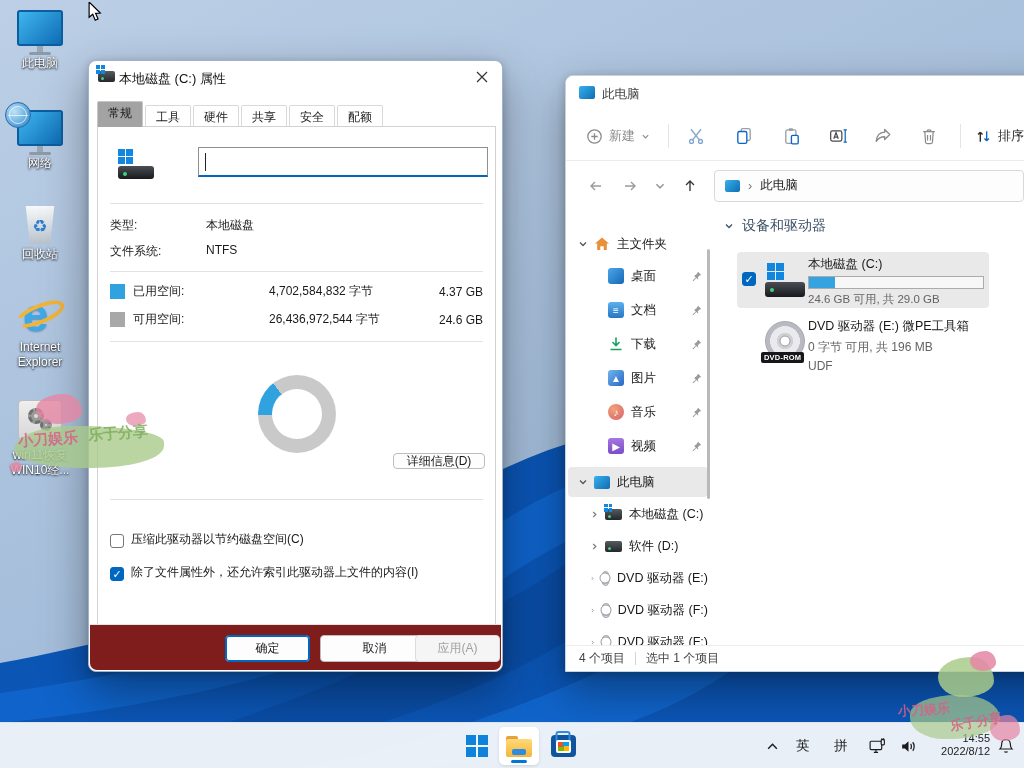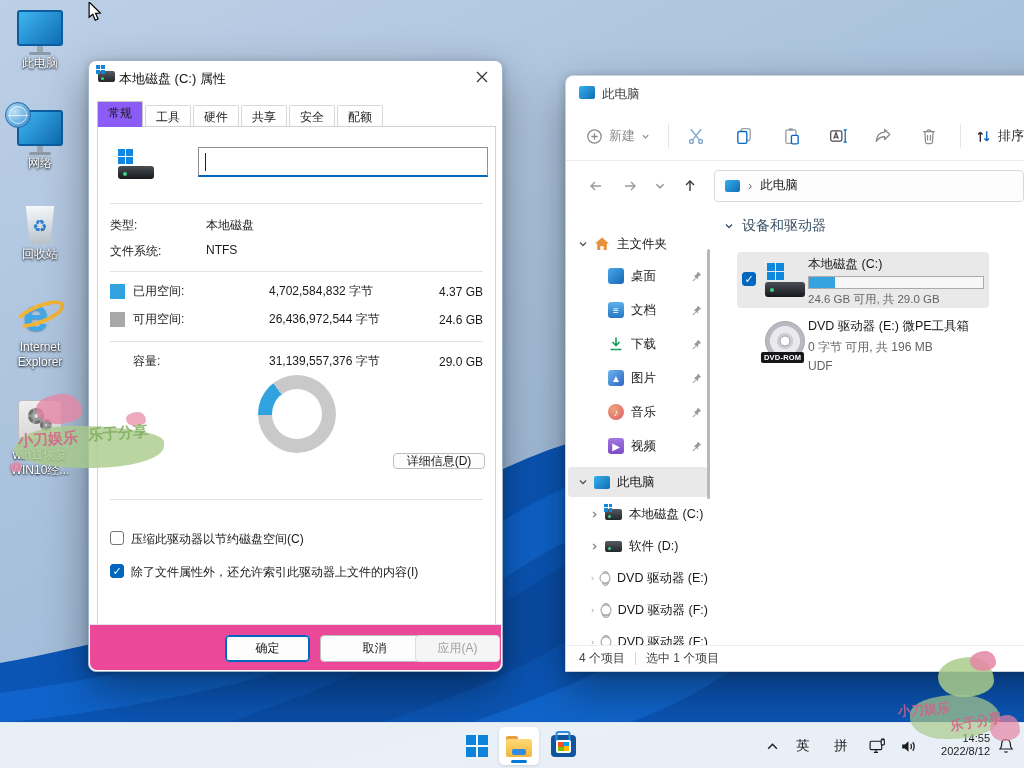--- a/index.html
+++ b/index.html
@@ -44,39 +44,39 @@
   #dlg .tbar{position:absolute;left:0;top:0;right:0;height:32px}
   #dlg .ttl{position:absolute;left:30px;top:9px;font-size:13px;color:#111}
   .closeX{position:absolute;right:6px;top:4px;width:28px;height:24px;display:flex;align-items:center;justify-content:center;border-radius:4px}
   .drv{position:relative;width:17px;height:11px;border-radius:2px;background:linear-gradient(#565b60,#23272b)}
   .drv:after{content:"";position:absolute;left:3px;bottom:2px;width:3px;height:3px;border-radius:50%;background:#43d08a}
   .flag{display:grid;grid-template-columns:1fr 1fr;grid-template-rows:1fr 1fr;gap:1px}
   .flag i{background:#1287e0}
   .tabs{position:absolute;left:8px;top:40px;display:flex;align-items:flex-end}
   .tab{height:22px;padding:3px 10px;font-size:12px;color:#1a1a1a;border:1px solid #d9d9d9;border-bottom:none;
     background:#fff;margin-right:2px;border-radius:2px 2px 0 0}
-  .tab.act{height:26px;border-color:#c6c6c6;position:relative;z-index:2;background:#8b5cf6}
+  .tab.act{height:26px;border-color:#c6c6c6;position:relative;z-index:2;background:#a3a3a3}
   .page{position:absolute;left:8px;top:65px;width:399px;height:500px;border:1px solid #d2d2d2;background:#fff}
   .hr{position:absolute;left:12px;right:12px;height:1px;background:#e2e2e2}
   .frow{position:absolute;left:12px;right:12px;display:flex;font-size:12px;color:#1a1a1a}
   .frow .k{width:96px}
   .sq{width:15px;height:15px;margin-right:8px}
   .frow .nm{flex:1}
   .frow .by{width:150px;text-align:left}
   .frow .gb{width:64px;text-align:right}
   .donut{position:absolute;width:78px;height:78px;border-radius:50%}
   .donut:after{content:"";position:absolute;inset:14px;border-radius:50%;background:#fff}
   .btn{display:flex;align-items:center;justify-content:center;font-size:12px;color:#1a1a1a;
     background:#fdfdfd;border:1px solid #bdbdbd;border-radius:4px}
   .btn.def{border:1px solid #0067c0;box-shadow:inset 0 0 0 1px #0067c0}
   .btn.dis{color:#a0a0a0;background:#f5f5f5;border-color:#dcdcdc}
   .cb{width:14px;height:14px;border:1px solid #767676;border-radius:3px;background:#fff;flex:none;margin-right:7px}
   .cb.on{background:#0067c0;border-color:#0067c0;color:#fff;font-size:11px;line-height:13px;text-align:center}
-  .cbrow{position:absolute;display:flex;align-items:flex-start;font-size:12px;color:#1a1a1a}
-  #dlg .foot{position:absolute;left:1px;right:1px;bottom:1px;height:46px;background:#ec4899;
+  .cbrow{position:absolute;display:flex;align-items:flex-end;font-size:12px;color:#1a1a1a}
+  #dlg .foot{position:absolute;left:1px;right:1px;bottom:1px;height:46px;background:#7f1d1d;
     border-top:1px solid #e3e3e3;border-radius:0 0 7px 7px}
 
   
   #exp{left:565px;top:75px;width:545px;height:597px;background:#fff;border:1px solid #c8d2dc;
     border-radius:8px 8px 0 0;z-index:10}
   #exp .tbar{position:absolute;left:0;top:0;right:0;height:36px;background:#fff;border-radius:8px 8px 0 0}
   #exp .ttl{position:absolute;left:36px;top:10px;font-size:12.5px;color:#3c3c3c}
   .toolbar{position:absolute;left:0;top:36px;right:0;height:49px;border-bottom:1px solid #ececec;display:flex;align-items:center}
   .tbtn{display:flex;align-items:center;gap:6px;color:#8a8a8a;font-size:13px}
   .vdiv{width:1px;height:24px;background:#e4e4e4}
@@ -266,26 +266,20 @@
       </div>
       <div class="frow" style="top:184px;align-items:center">
         <span class="sq" style="background:#a8a8a8"></span>
         <span class="nm">可用空间:</span>
         <span class="by">26,436,972,544 字节</span>
         <span class="gb">24.6 GB</span>
       </div>
 
       <div class="hr" style="top:214px"></div>
 
-      <div class="frow" style="top:226px;align-items:center">
-        <span style="width:23px"></span>
-        <span class="nm">容量:</span>
-        <span class="by">31,139,557,376 字节</span>
-        <span class="gb">29.0 GB</span>
-      </div>
 
       <div class="donut" style="left: 160px; top: 248px; background: conic-gradient(rgb(201, 201, 201) 0deg, rgb(201, 201, 201) 268deg, rgb(49, 162, 224) 268deg, rgb(49, 162, 224) 322deg, rgb(201, 201, 201) 322deg, rgb(201, 201, 201) 360deg);"></div>
 
       <div class="btn ab" style="left:295px;top:326px;width:92px;height:16px">详细信息(D)</div>
 
       <div class="hr" style="top:372px"></div>
 
       <div class="cbrow" style="left:12px;top:404px">
         <span class="cb"></span>
         <span>压缩此驱动器以节约磁盘空间(C)</span>

